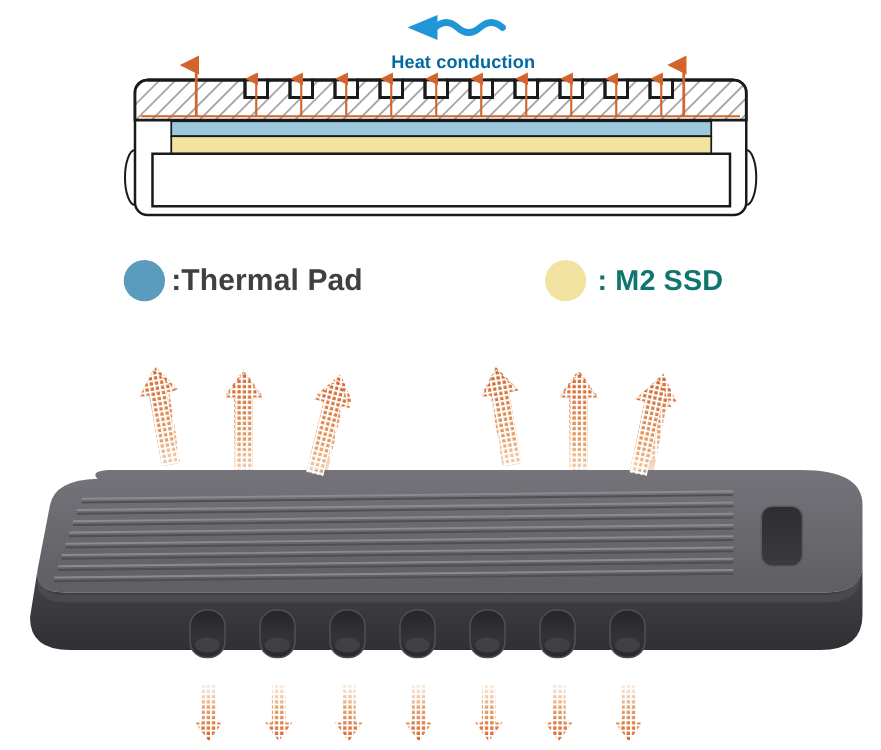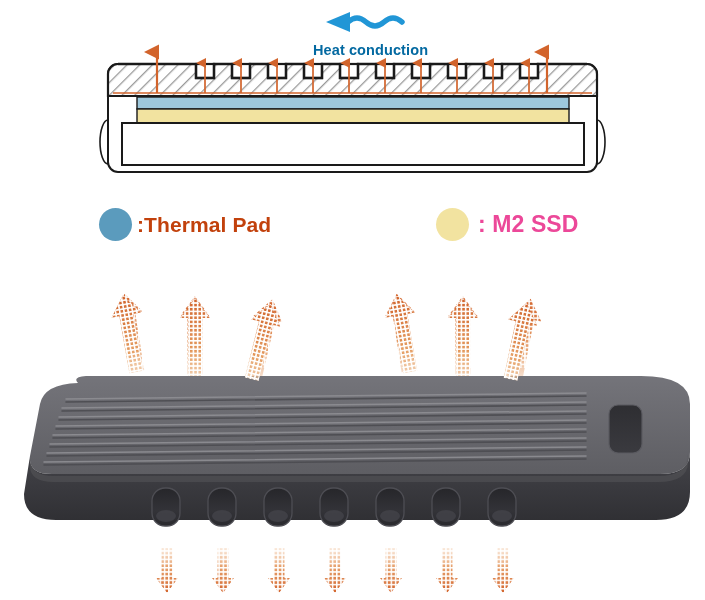--- a/index.html
+++ b/index.html
@@ -44,33 +44,33 @@
     white-space: nowrap;
     letter-spacing: 0.1px;
   }
 
   #legend-thermal-pad { left: 99px; top: 208px; }
   #legend-thermal-pad .legend-dot {
     width: 33px; height: 33px;
     background: #5b9bbd;
   }
   #legend-thermal-pad .legend-label {
-    font-size: 21px;
-    color: #c2410c;
+    font-size: 24px;
+    color: #404040;
     margin-left: 5px;
   }
 
   #legend-m2-ssd { left: 436px; top: 208px; }
   #legend-m2-ssd .legend-dot {
     width: 33px; height: 33px;
     background: #f2e3a0;
   }
   #legend-m2-ssd .legend-label {
     font-size: 23px;
-    color: #ec4899;
+    color: #0f766e;
     margin-left: 9px;
   }
 
   .heat-label {
     position: absolute;
     left: 313px;
     top: 42px;
     font-size: 14.5px;
     font-weight: bold;
     color: #0369a1;

